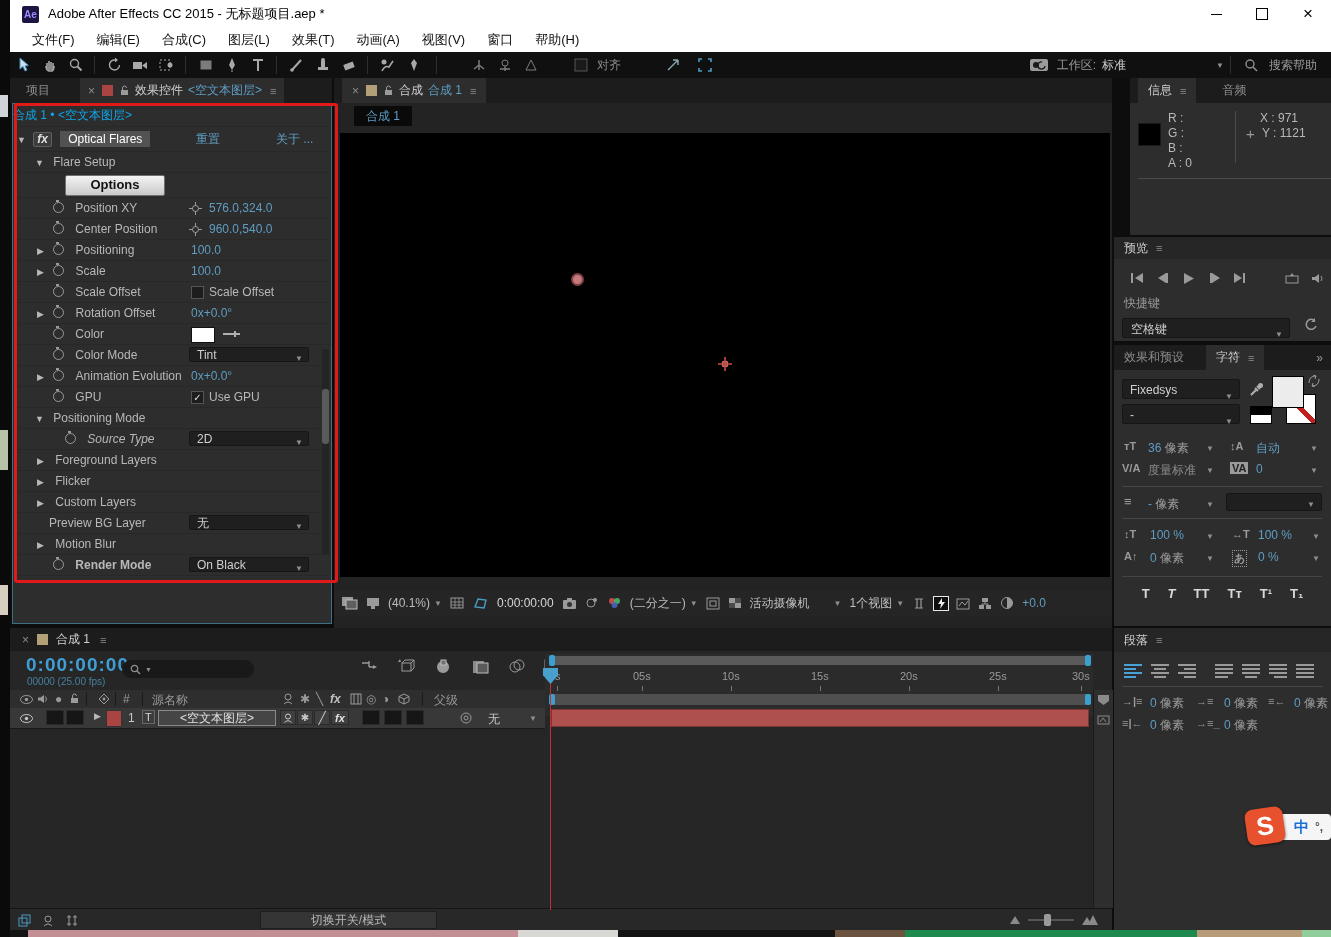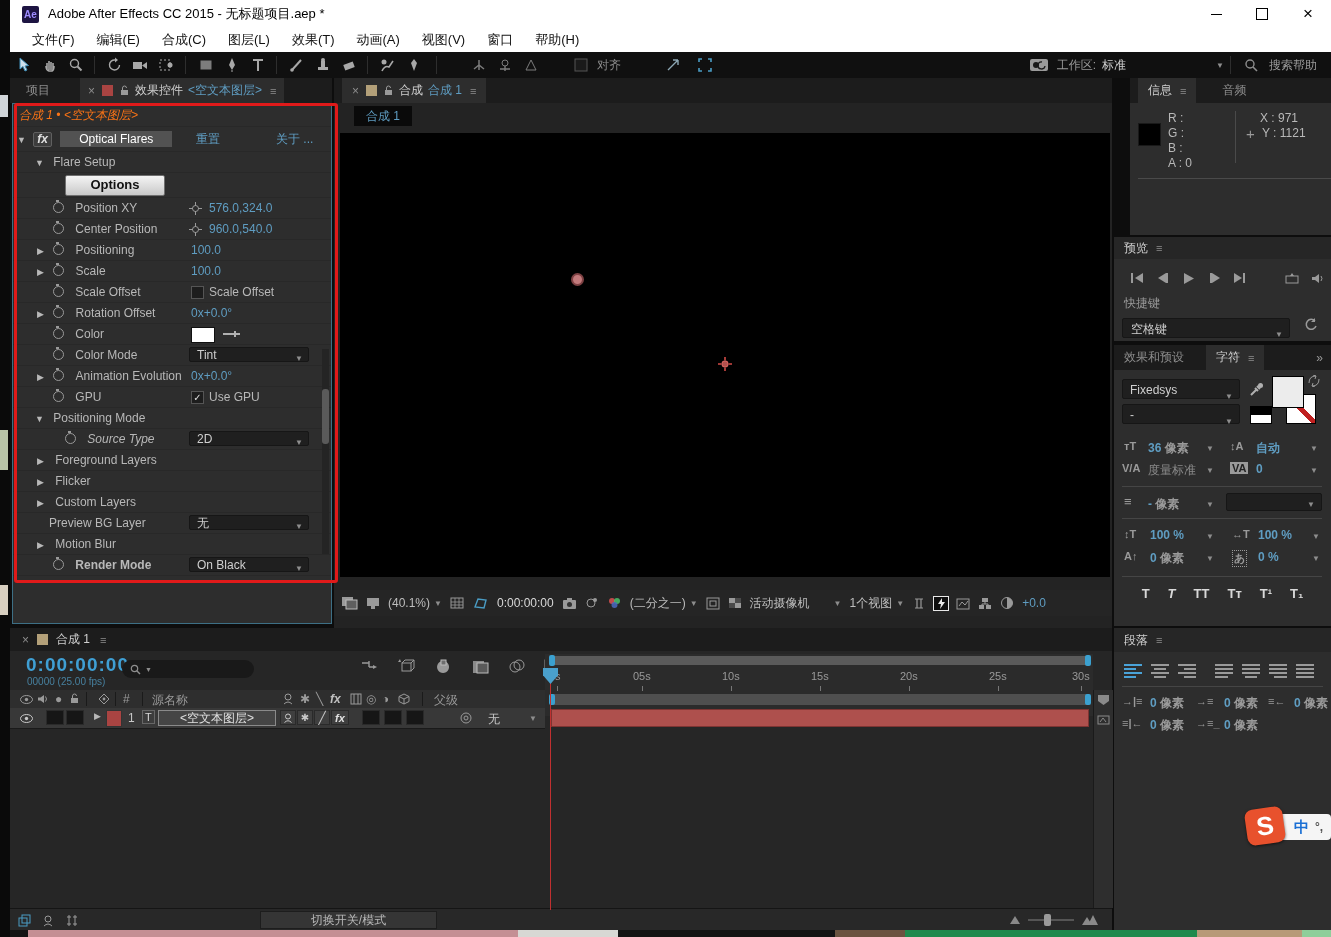--- a/index.html
+++ b/index.html
@@ -65,21 +65,21 @@
   .rcol{left:1114px;top:78px;width:217px;height:859px;background:#0d0d0d;}
   .rpanel{position:absolute;left:0;width:217px;background:#2d2d2d;}
   .rtabs{height:25px;background:#1c1c1c;display:flex;align-items:center;}
   .infogrid{position:relative;color:#b8b8b8;font-size:12px;}
   .transport{display:flex;align-items:center;margin:10px 0 0 10px;}
   .tbtn{width:26px;height:18px;display:flex;align-items:center;justify-content:center;}
   .shortcutdd{position:relative;margin:6px 0 0 8px;width:168px;height:20px;background:#1f1f1f;border:1px solid #161616;
               border-radius:2px;line-height:20px;padding-left:8px;box-sizing:border-box;color:#cfcfcf;}
   .crow{position:relative;height:24px;}
   .cicon{position:absolute;color:#9a9a9a;font-size:11px;font-weight:bold;}
-  .cval{position:absolute;color:#5f9dc2;font-weight:bold;}
+  .cval{position:absolute;color:#5f9dc2;}
   .cunit{color:#9a9a9a;}
   .cdd{position:absolute;color:#8d8d8d;font-size:8px;}
   .cselect{background:#1f1f1f;border:1px solid #161616;border-radius:2px;box-sizing:border-box;color:#cfcfcf;}
   .fauxrow{display:flex;justify-content:center;gap:18px;color:#d8d8d8;font-weight:bold;font-size:13px;}
   .pbtn{width:22px;height:18px;padding:2px 2px;box-sizing:border-box;}
   .pbtn i{display:block;height:2px;margin-top:2px;background:#9a9a9a;}
   .pbtn.active i{background:#4aa3d8;}
   .pbtn.al i:nth-child(odd){width:100%;} .pbtn.al i:nth-child(even){width:65%;}
   .pbtn.ac i{margin-left:auto;margin-right:auto;} .pbtn.ac i:nth-child(odd){width:100%;} .pbtn.ac i:nth-child(even){width:65%;}
   .pbtn.ar i{margin-left:auto;} .pbtn.ar i:nth-child(odd){width:100%;} .pbtn.ar i:nth-child(even){width:65%;}
@@ -301,26 +301,26 @@
             <rect x="1" y="5" width="7" height="5" fill="#9a9a9a"></rect>
             <path d="M2.5 5 V3 a2 2 0 0 1 4 0" stroke="#9a9a9a" fill="none"></path>
           </svg>
         <span style="margin-left:6px;color:#d0d0d0;">效果控件</span>
         <span class="bluetxt" style="margin-left:5px;">&lt;空文本图层&gt;</span>
         <span class="menu-glyph" style="margin-left:8px;">≡</span>
       </div>
     </div>
     <div class="fxbody">
       <div class="erow" style="height:22px;line-height:22px;">
-        <span style="margin-left:6px;color:#f97316;font-style:italic;">合成 1 • &lt;空文本图层&gt;</span>
+        <span style="color:#0ea5e9;">合成 1 • &lt;空文本图层&gt;</span>
       </div>
       <div class="erow" style="height:24px;line-height:24px;">
         <span class="twirl" style="margin-left:4px;">▼</span>
         <span style="display:inline-block;margin-left:4px;padding:0 3px;background:#3c3c3c;border:1px solid #606060;font-style:italic;font-weight:bold;color:#e0e0e0;line-height:13px;border-radius:2px;">fx</span>
-        <span style="background:#525252;color:#fff;padding:1px 19px;margin-left:5px;">Optical Flares</span>
+        <span style="background:#525252;color:#fff;padding:1px 8px;margin-left:5px;">Optical Flares</span>
         <span class="bluetxt" style="position:absolute;left:183px;">重置</span>
         <span class="bluetxt" style="position:absolute;left:263px;">关于 ...</span>
       </div>
 
       <div class="erow">
         <span class="twirl" style="margin-left:22px;">▼</span>
         <span class="ename" style="margin-left:6px;">Flare Setup</span>
       </div>
       <div class="erow" style="height:24px;">
         <div class="optbtn">Options</div>

